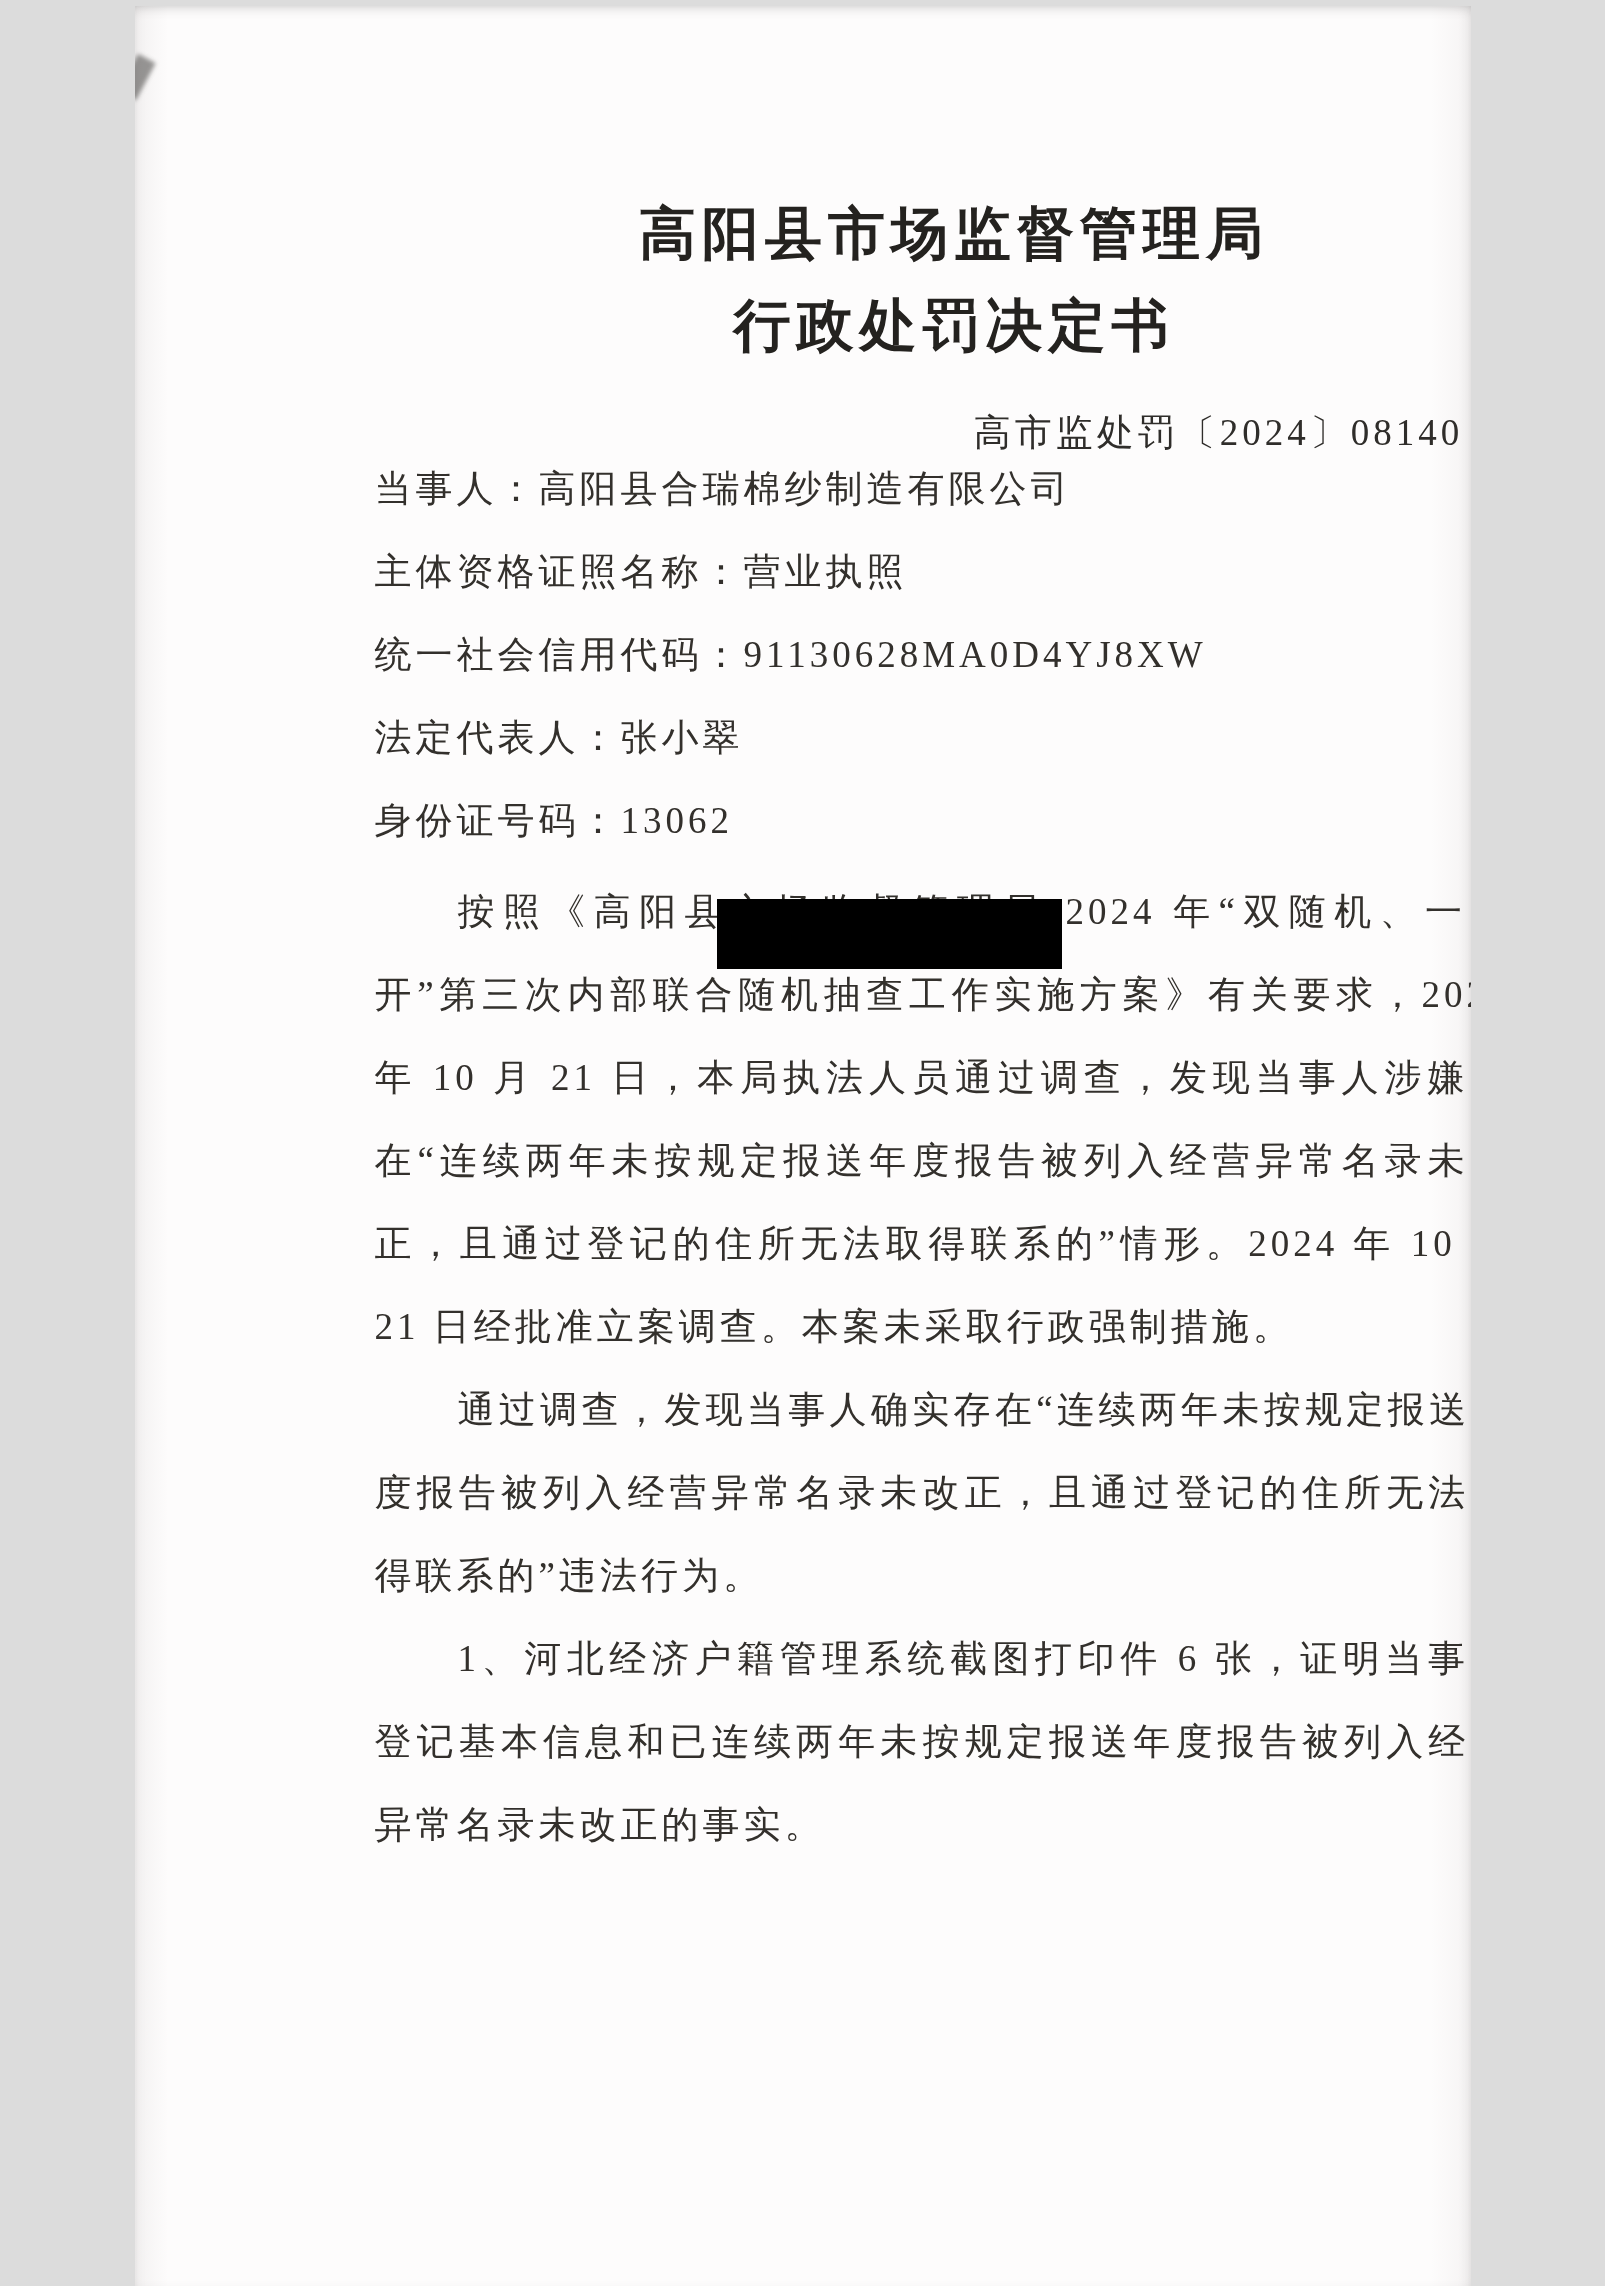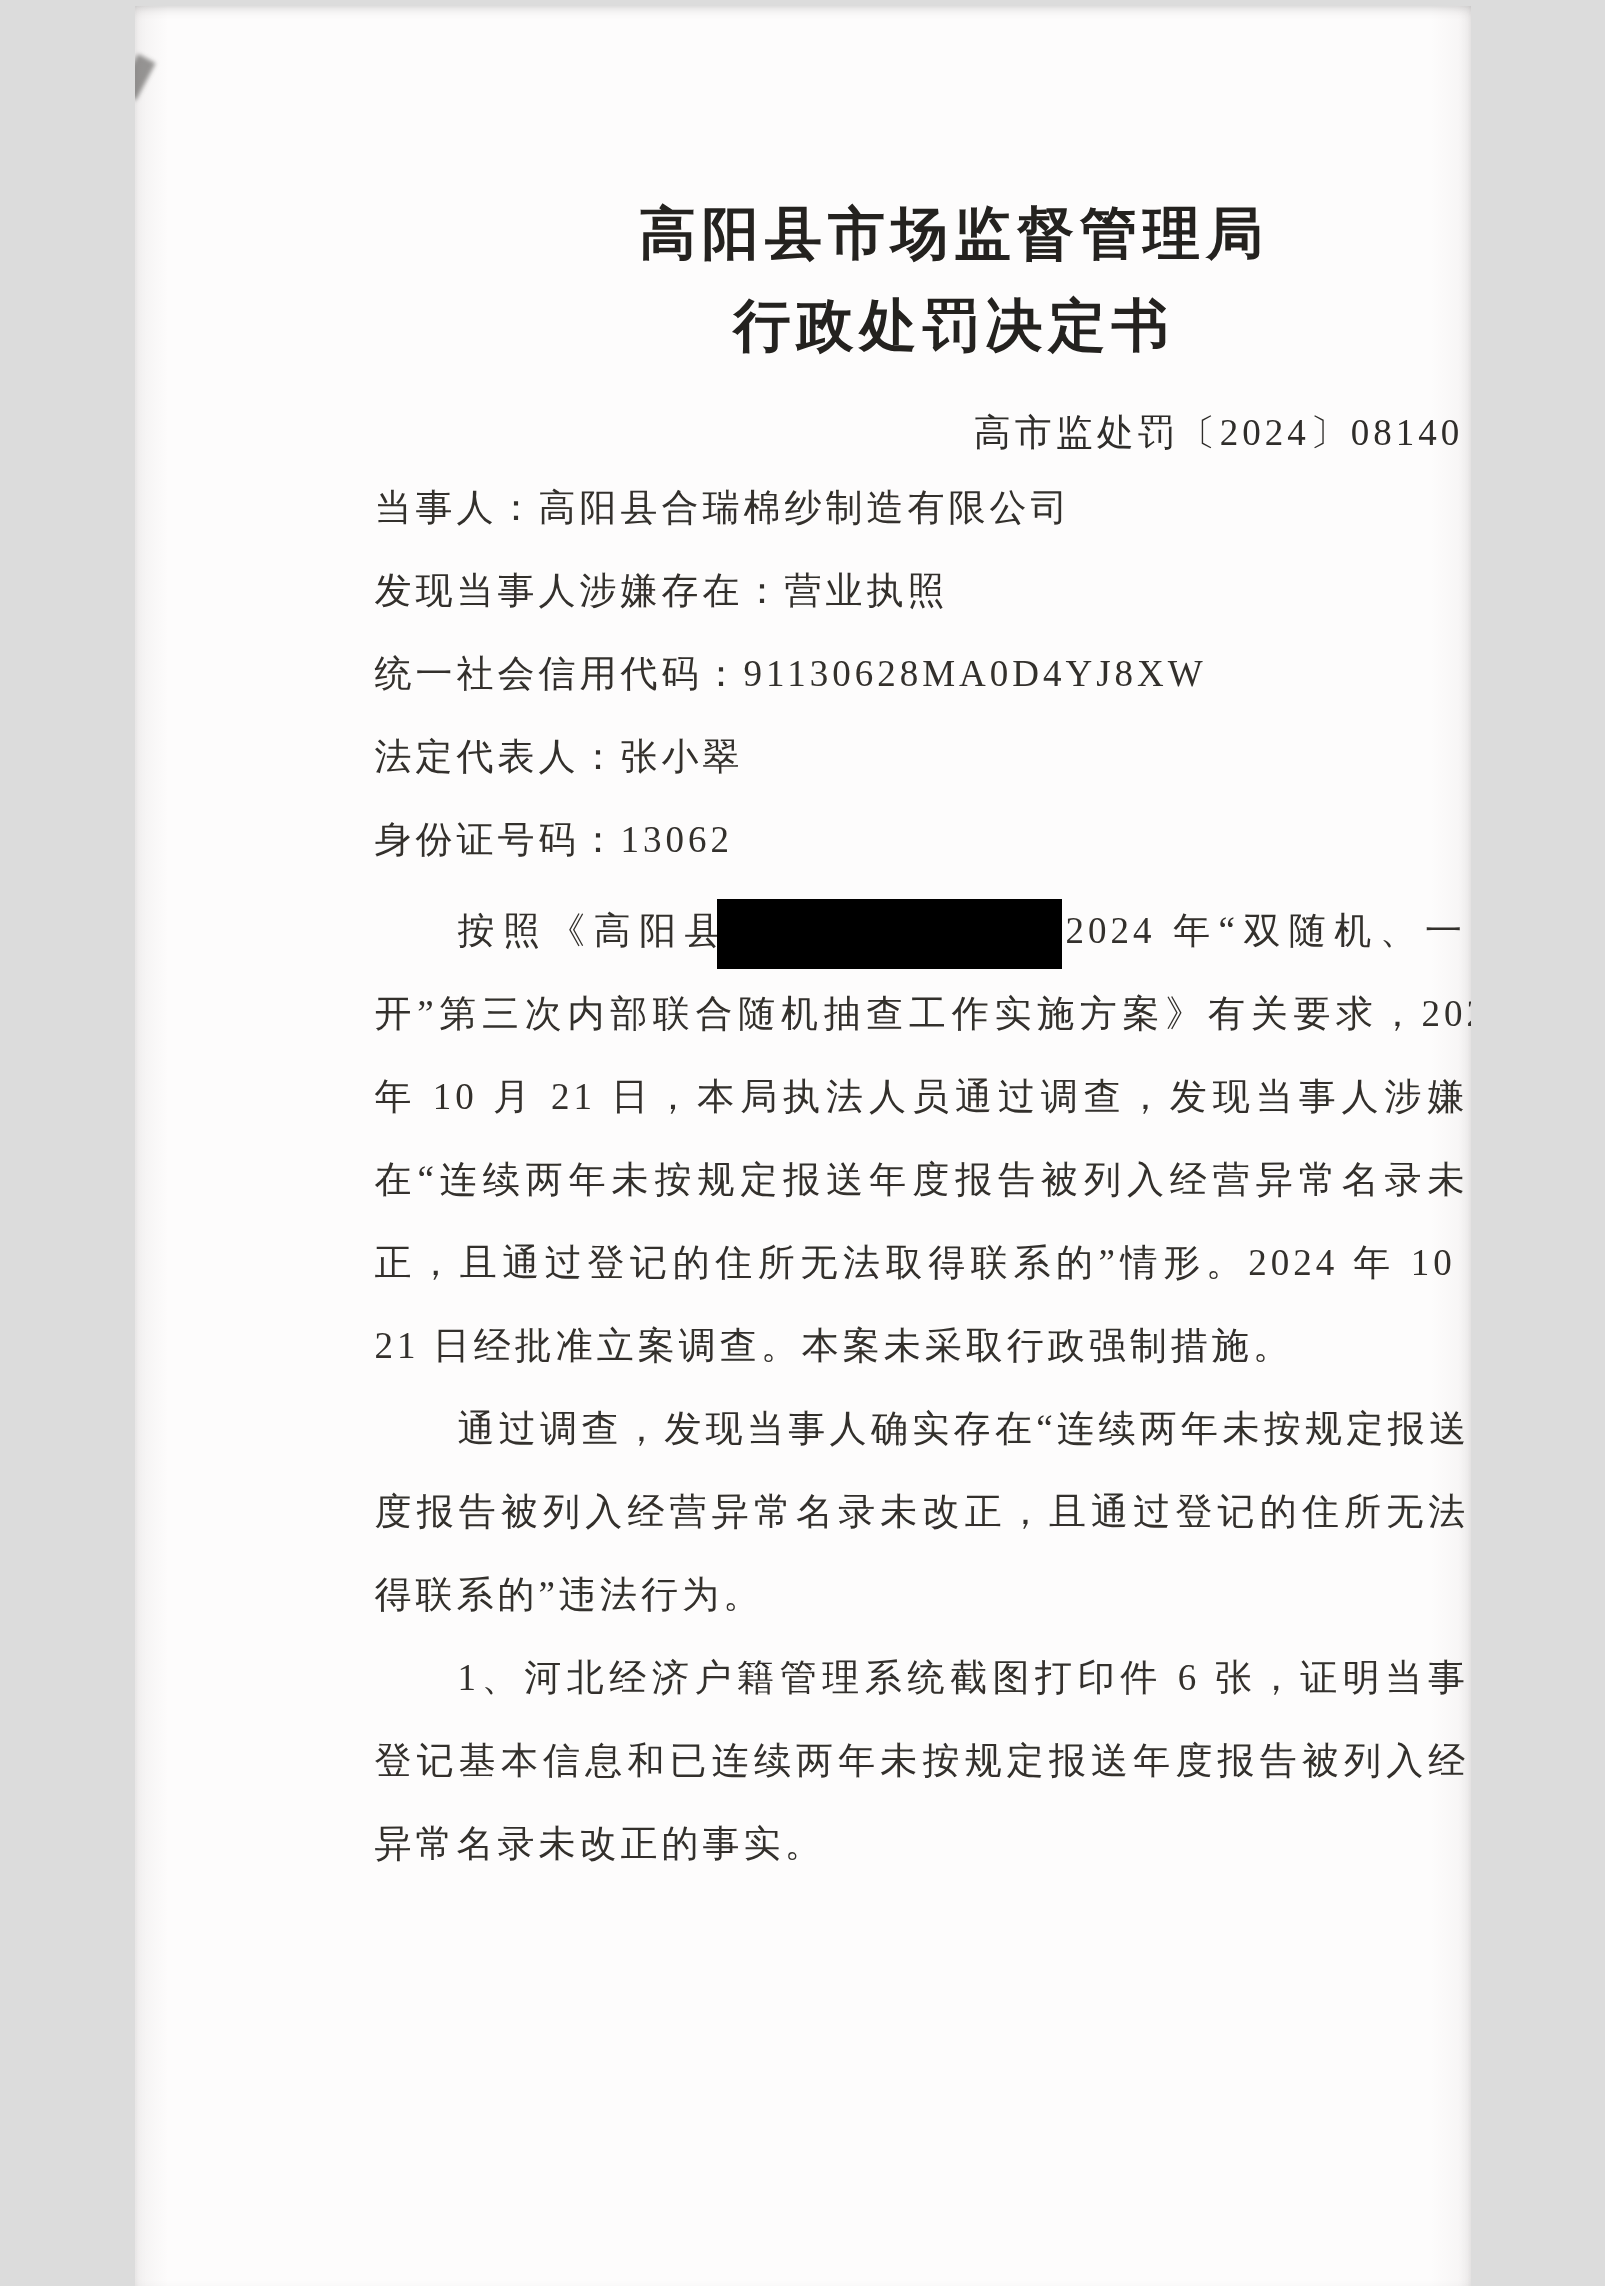--- a/index.html
+++ b/index.html
@@ -29,21 +29,21 @@
   .title-1 { top:190px; }
   .title-2 { top:282px; }
 
   .doc-number {
     position:absolute; left:246px; top:402px; width:1137px;
     text-align:right; font-size:37px; letter-spacing:4px;
     color:#2f2d2a; white-space:nowrap;
   }
 
   .content {
-    position:absolute; left:240px; top:460px; width:1137px;
+    position:absolute; left:240px; top:441px; width:1137px;
     font-size:37px; line-height:83px; letter-spacing:4px;
     text-align:justify; text-justify:inter-ideograph;
     color:#33302c;
   }
   .info-line { white-space:nowrap; }
   .para { text-indent:83px; }
   .para-1 { margin-top:8px; }
 
   .redaction {
     position:absolute; left:582px; top:893px;
@@ -110,21 +110,21 @@
 <div class="page">
 
   <div class="title-line title-1">高阳县市场监督管理局</div>
 
   <div class="title-line title-2">行政处罚决定书</div>
 
   <div class="doc-number">高市监处罚〔2024〕08140 号</div>
 
   <div class="content">
     <div class="info-line">当事人：高阳县合瑞棉纱制造有限公司</div>
-    <div class="info-line">发现当事人涉嫌存在：营业执照</div>
+    <div class="info-line">主体资格证照名称：营业执照</div>
     <div class="info-line">统一社会信用代码：91130628MA0D4YJ8XW</div>
     <div class="info-line">法定代表人：张小翠</div>
     <div class="info-line">身份证号码：13062</div>
 
     <div class="para para-1">按照《高阳县市场监督管理局 2024 年“双随机、一公开”第三次内部联合随机抽查工作实施方案》有关要求，2024 年 10 月 21 日，本局执法人员通过调查，发现当事人涉嫌存在“连续两年未按规定报送年度报告被列入经营异常名录未改正，且通过登记的住所无法取得联系的”情形。2024 年 10 月 21 日经批准立案调查。本案未采取行政强制措施。</div>
     <div class="para">通过调查，发现当事人确实存在“连续两年未按规定报送年度报告被列入经营异常名录未改正，且通过登记的住所无法取得联系的”违法行为。</div>
     <div class="para">1、河北经济户籍管理系统截图打印件 6 张，证明当事人登记基本信息和已连续两年未按规定报送年度报告被列入经营异常名录未改正的事实。</div>
   </div>
 
   <div class="redaction"></div>

